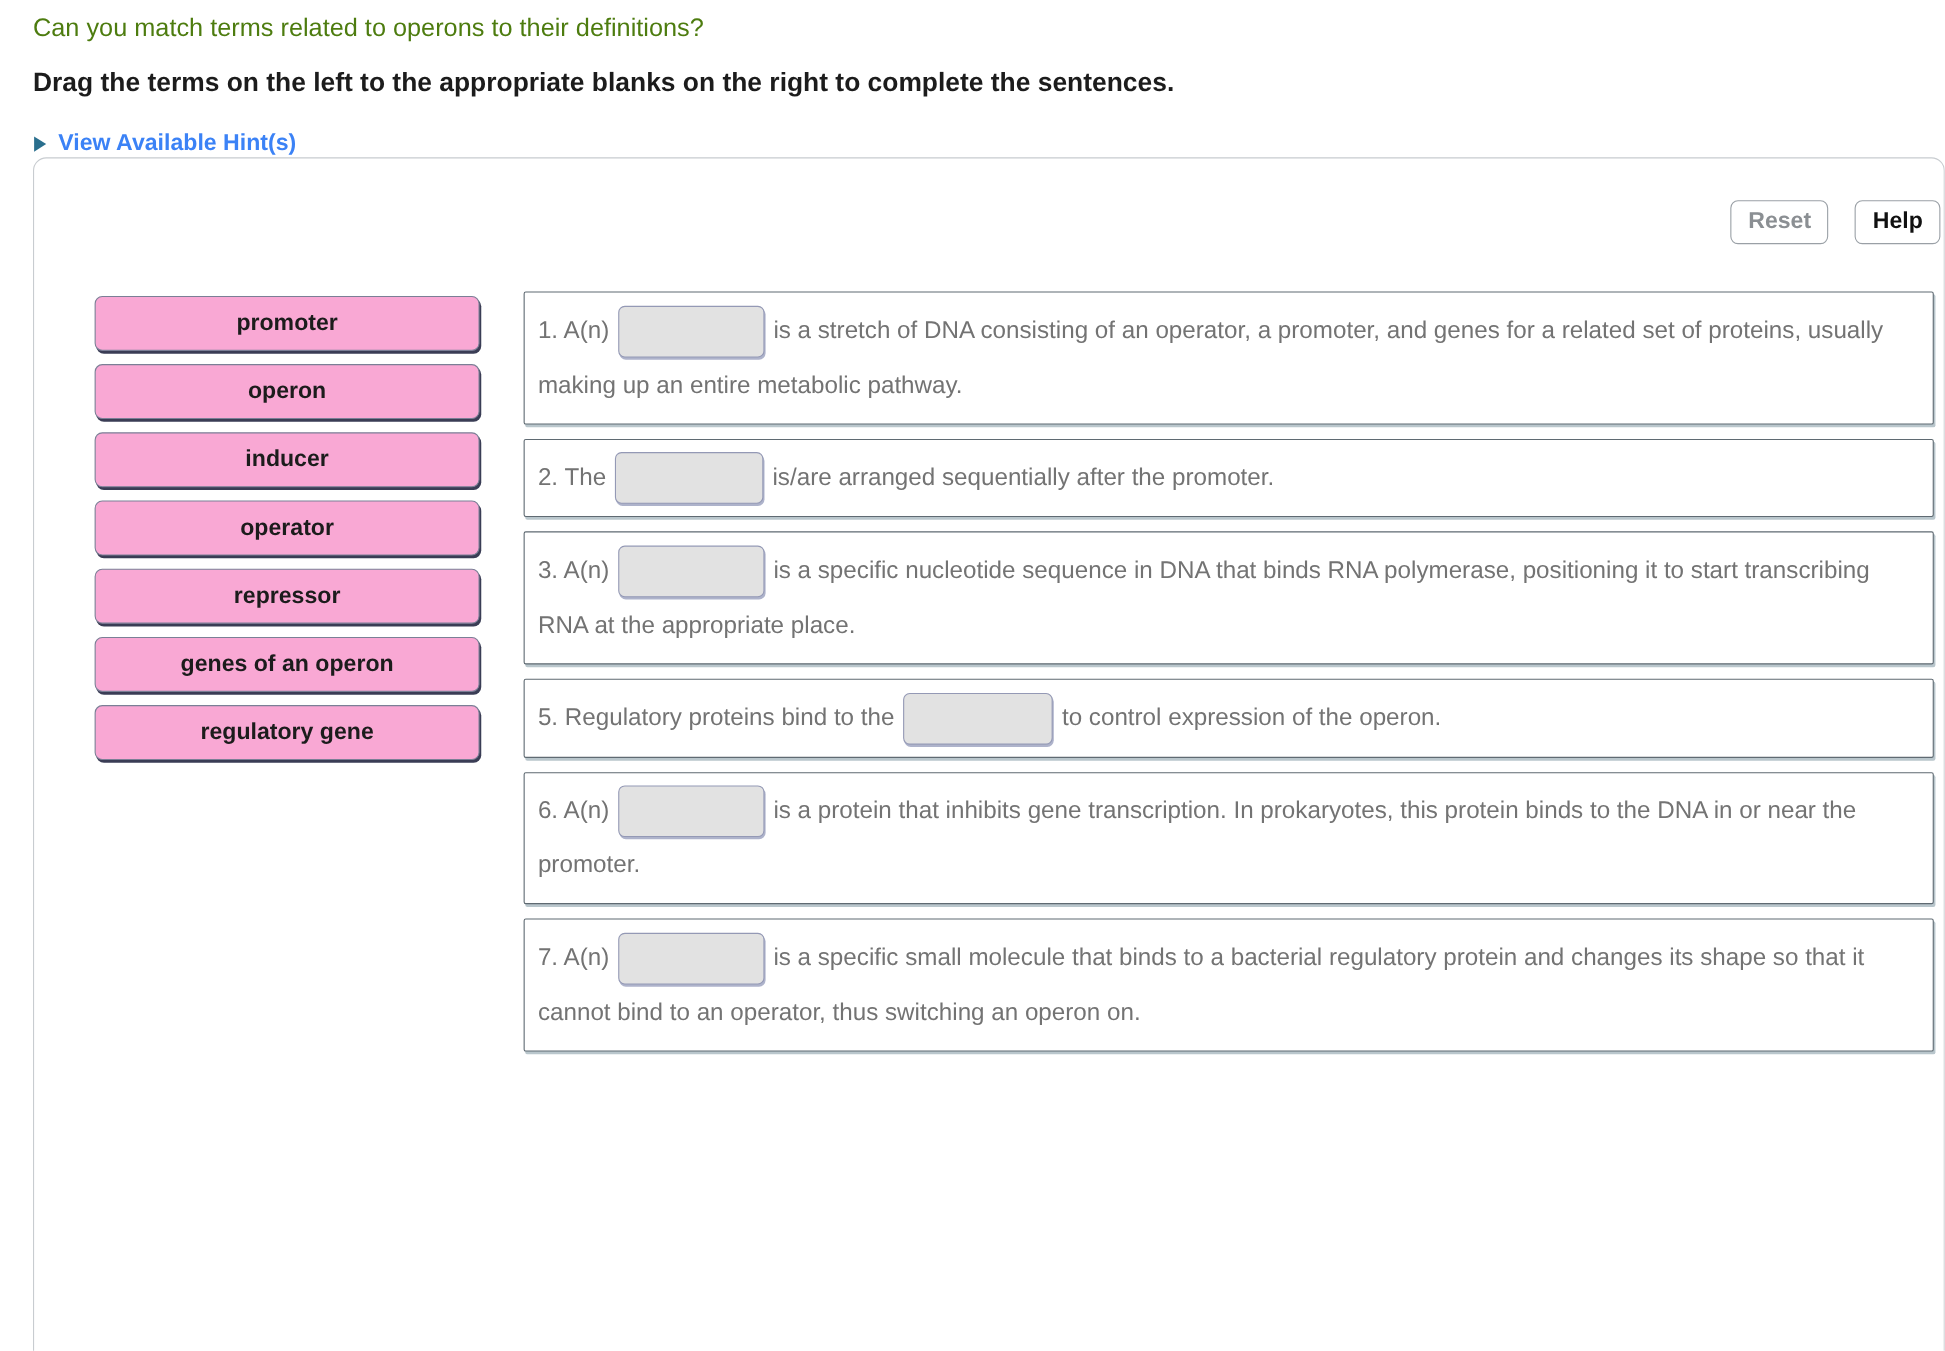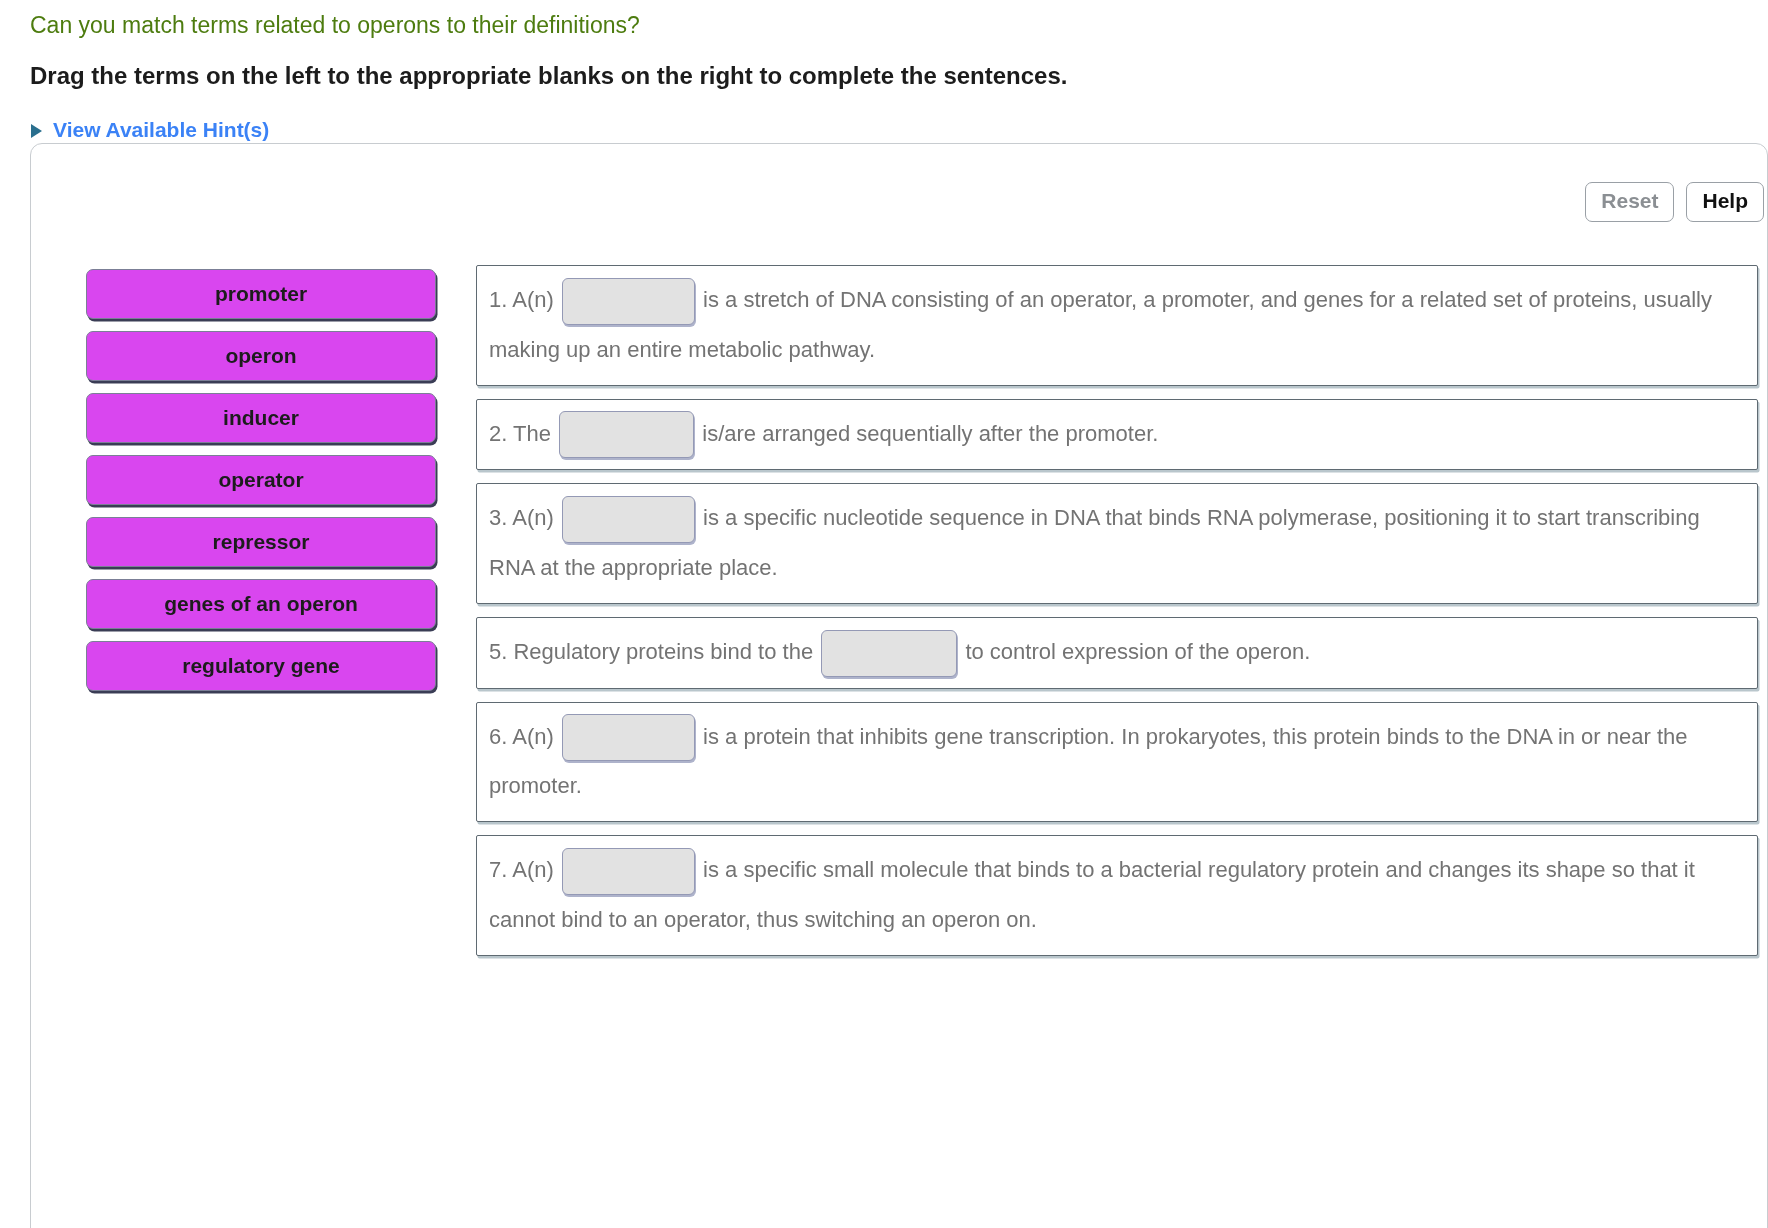--- a/index.html
+++ b/index.html
@@ -71,21 +71,21 @@
     border-top-left-radius: 12px;
     border-top-right-radius: 12px;
     background: #ffffff;
   }
 
   .toolbar {
     position: absolute;
     right: 3px;
     top: 38px;
     display: flex;
-    gap: 12px;
+    gap: 24px;
     padding-left: 32px;
   }
   .tool-btn {
     font-family: "Liberation Sans", sans-serif;
     font-size: 21px;
     font-weight: bold;
     padding: 6px 15px 8px 15px;
     border: 1px solid #9aa0a6;
     border-radius: 7px;
     background: #ffffff;
@@ -97,21 +97,21 @@
   
   .terms {
     position: absolute;
     left: 55px;
     top: 125px;
     width: 350px;
   }
   .term-tile {
     height: 50px;
     margin-bottom: 12px;
-    background: #d946ef;
+    background: #f9a8d4;
     border: 1px solid #7b7f96;
     border-radius: 7px;
     box-shadow: 1.5px 2.5px 0 0 #3a3d55;
     display: flex;
     align-items: center;
     justify-content: center;
     font-size: 21px;
     font-weight: bold;
     color: #1c1c1c;
     cursor: grab;

